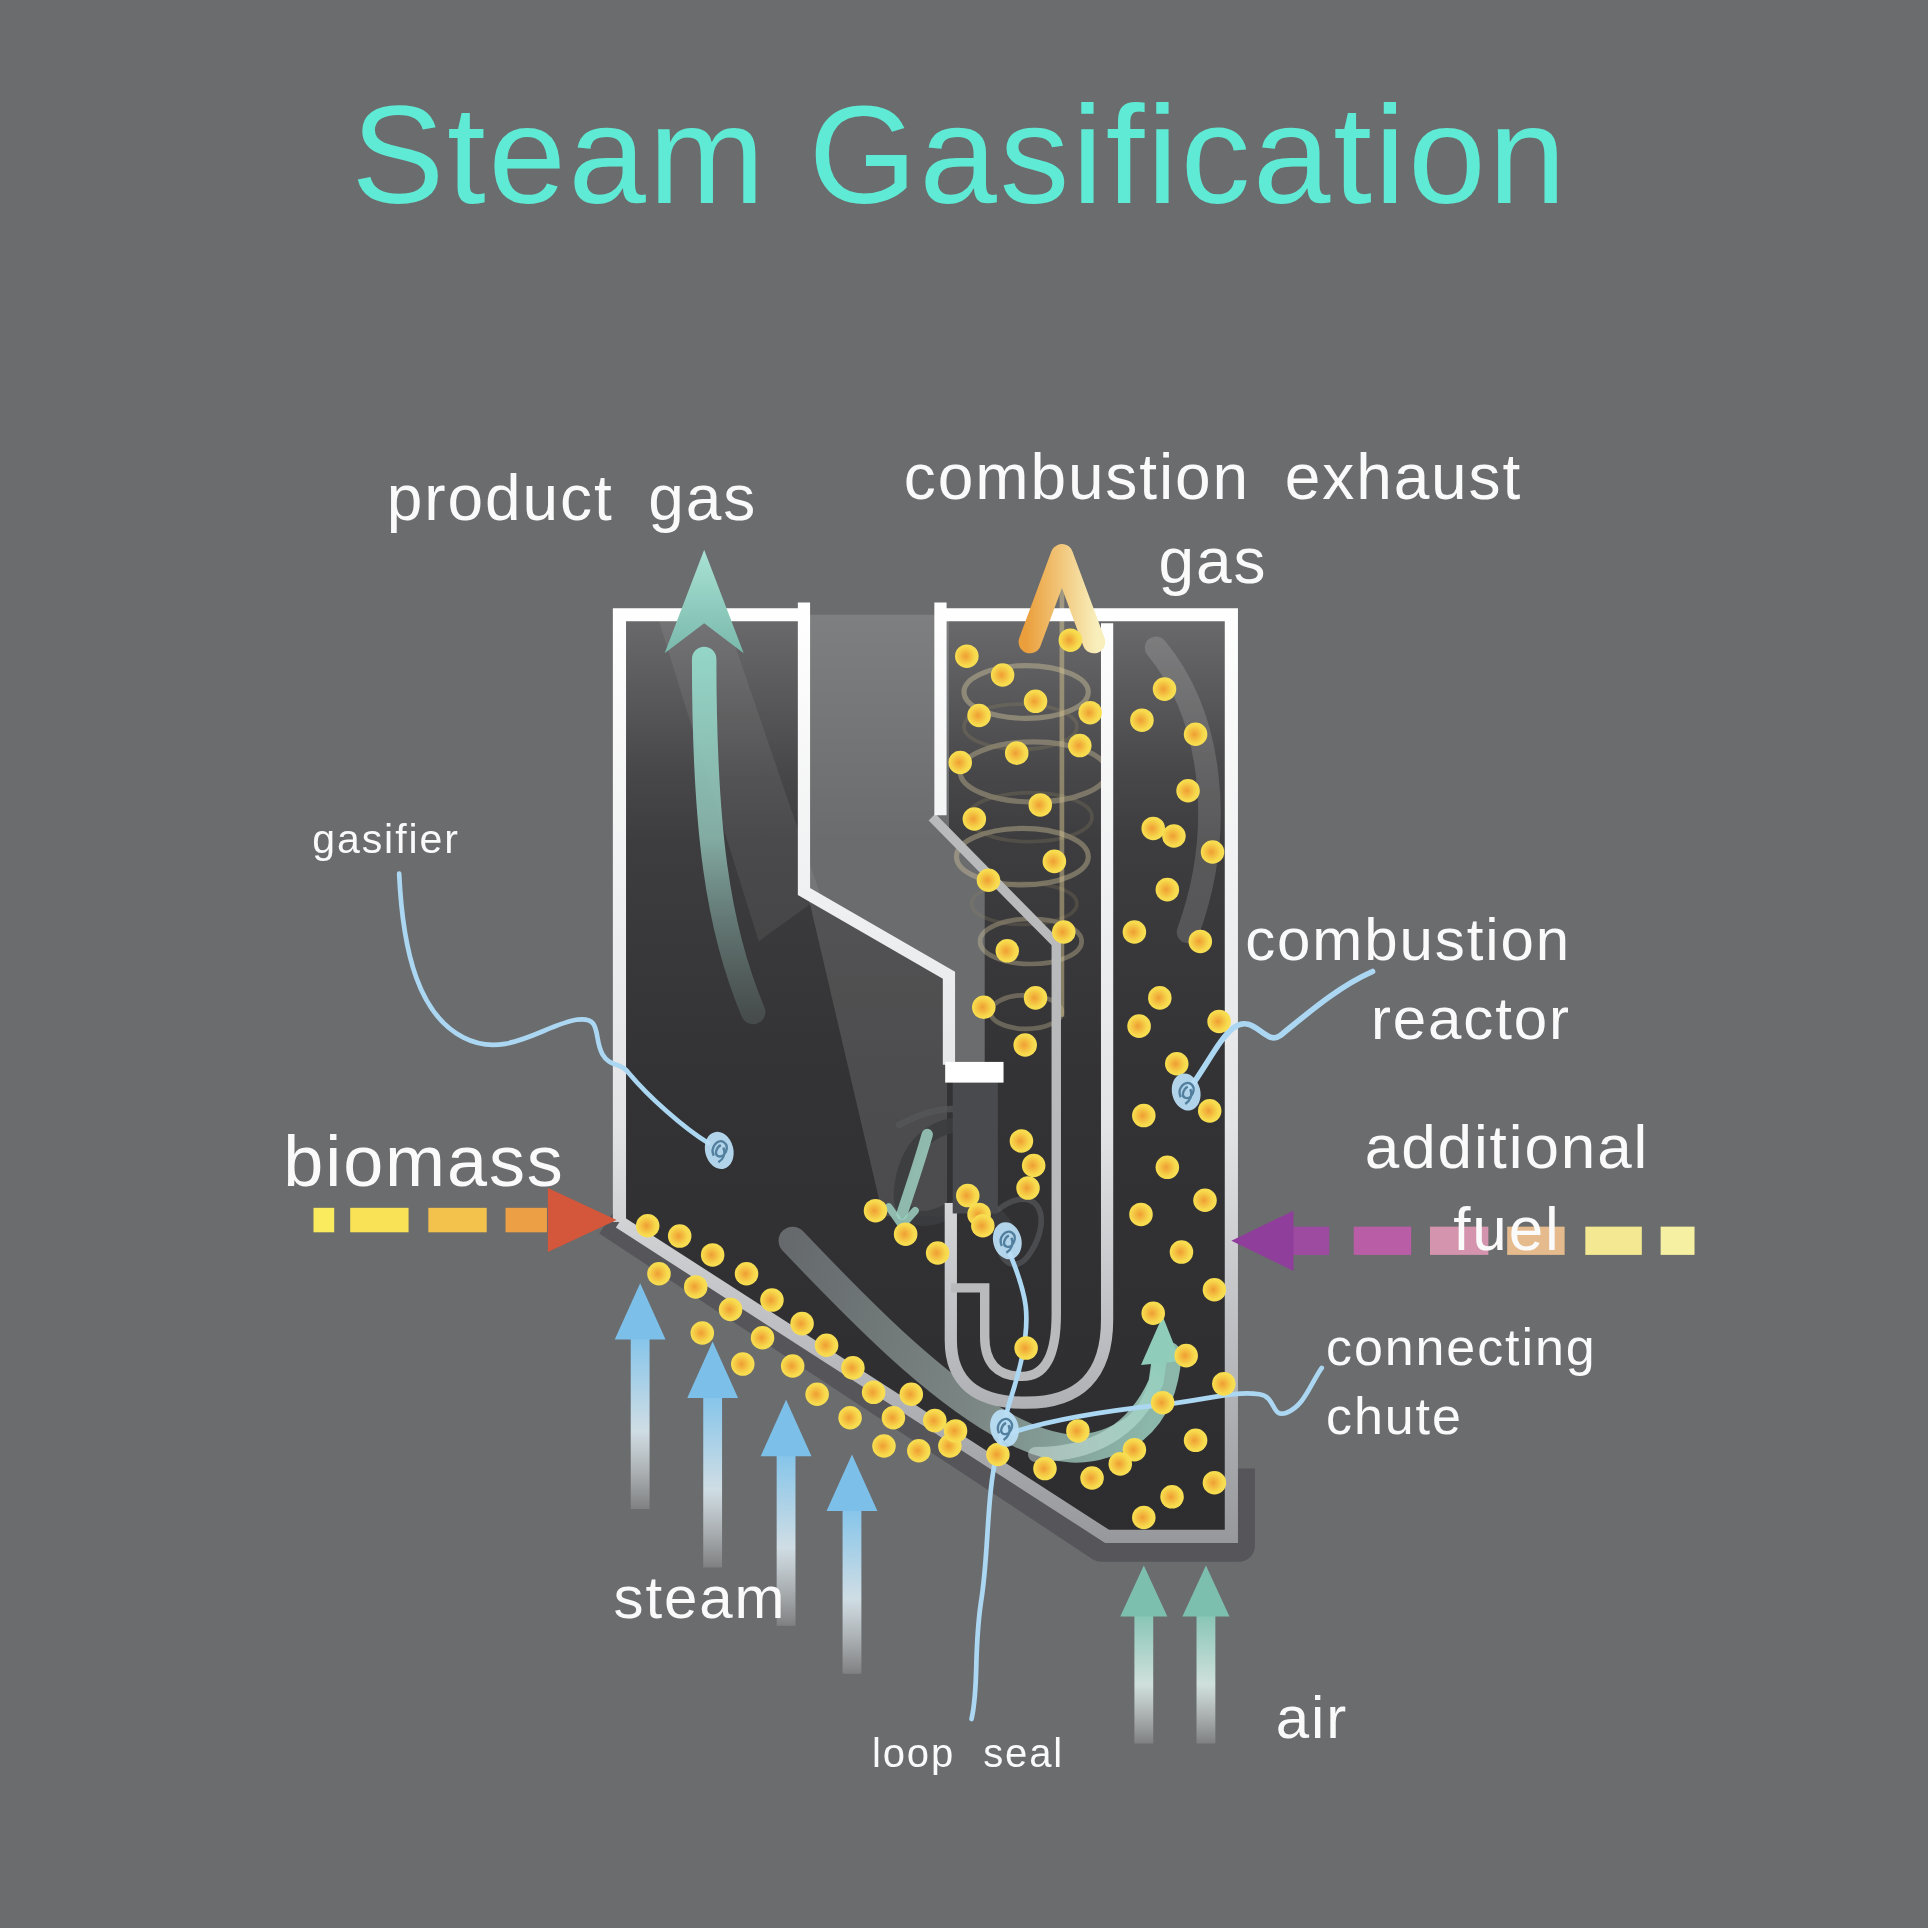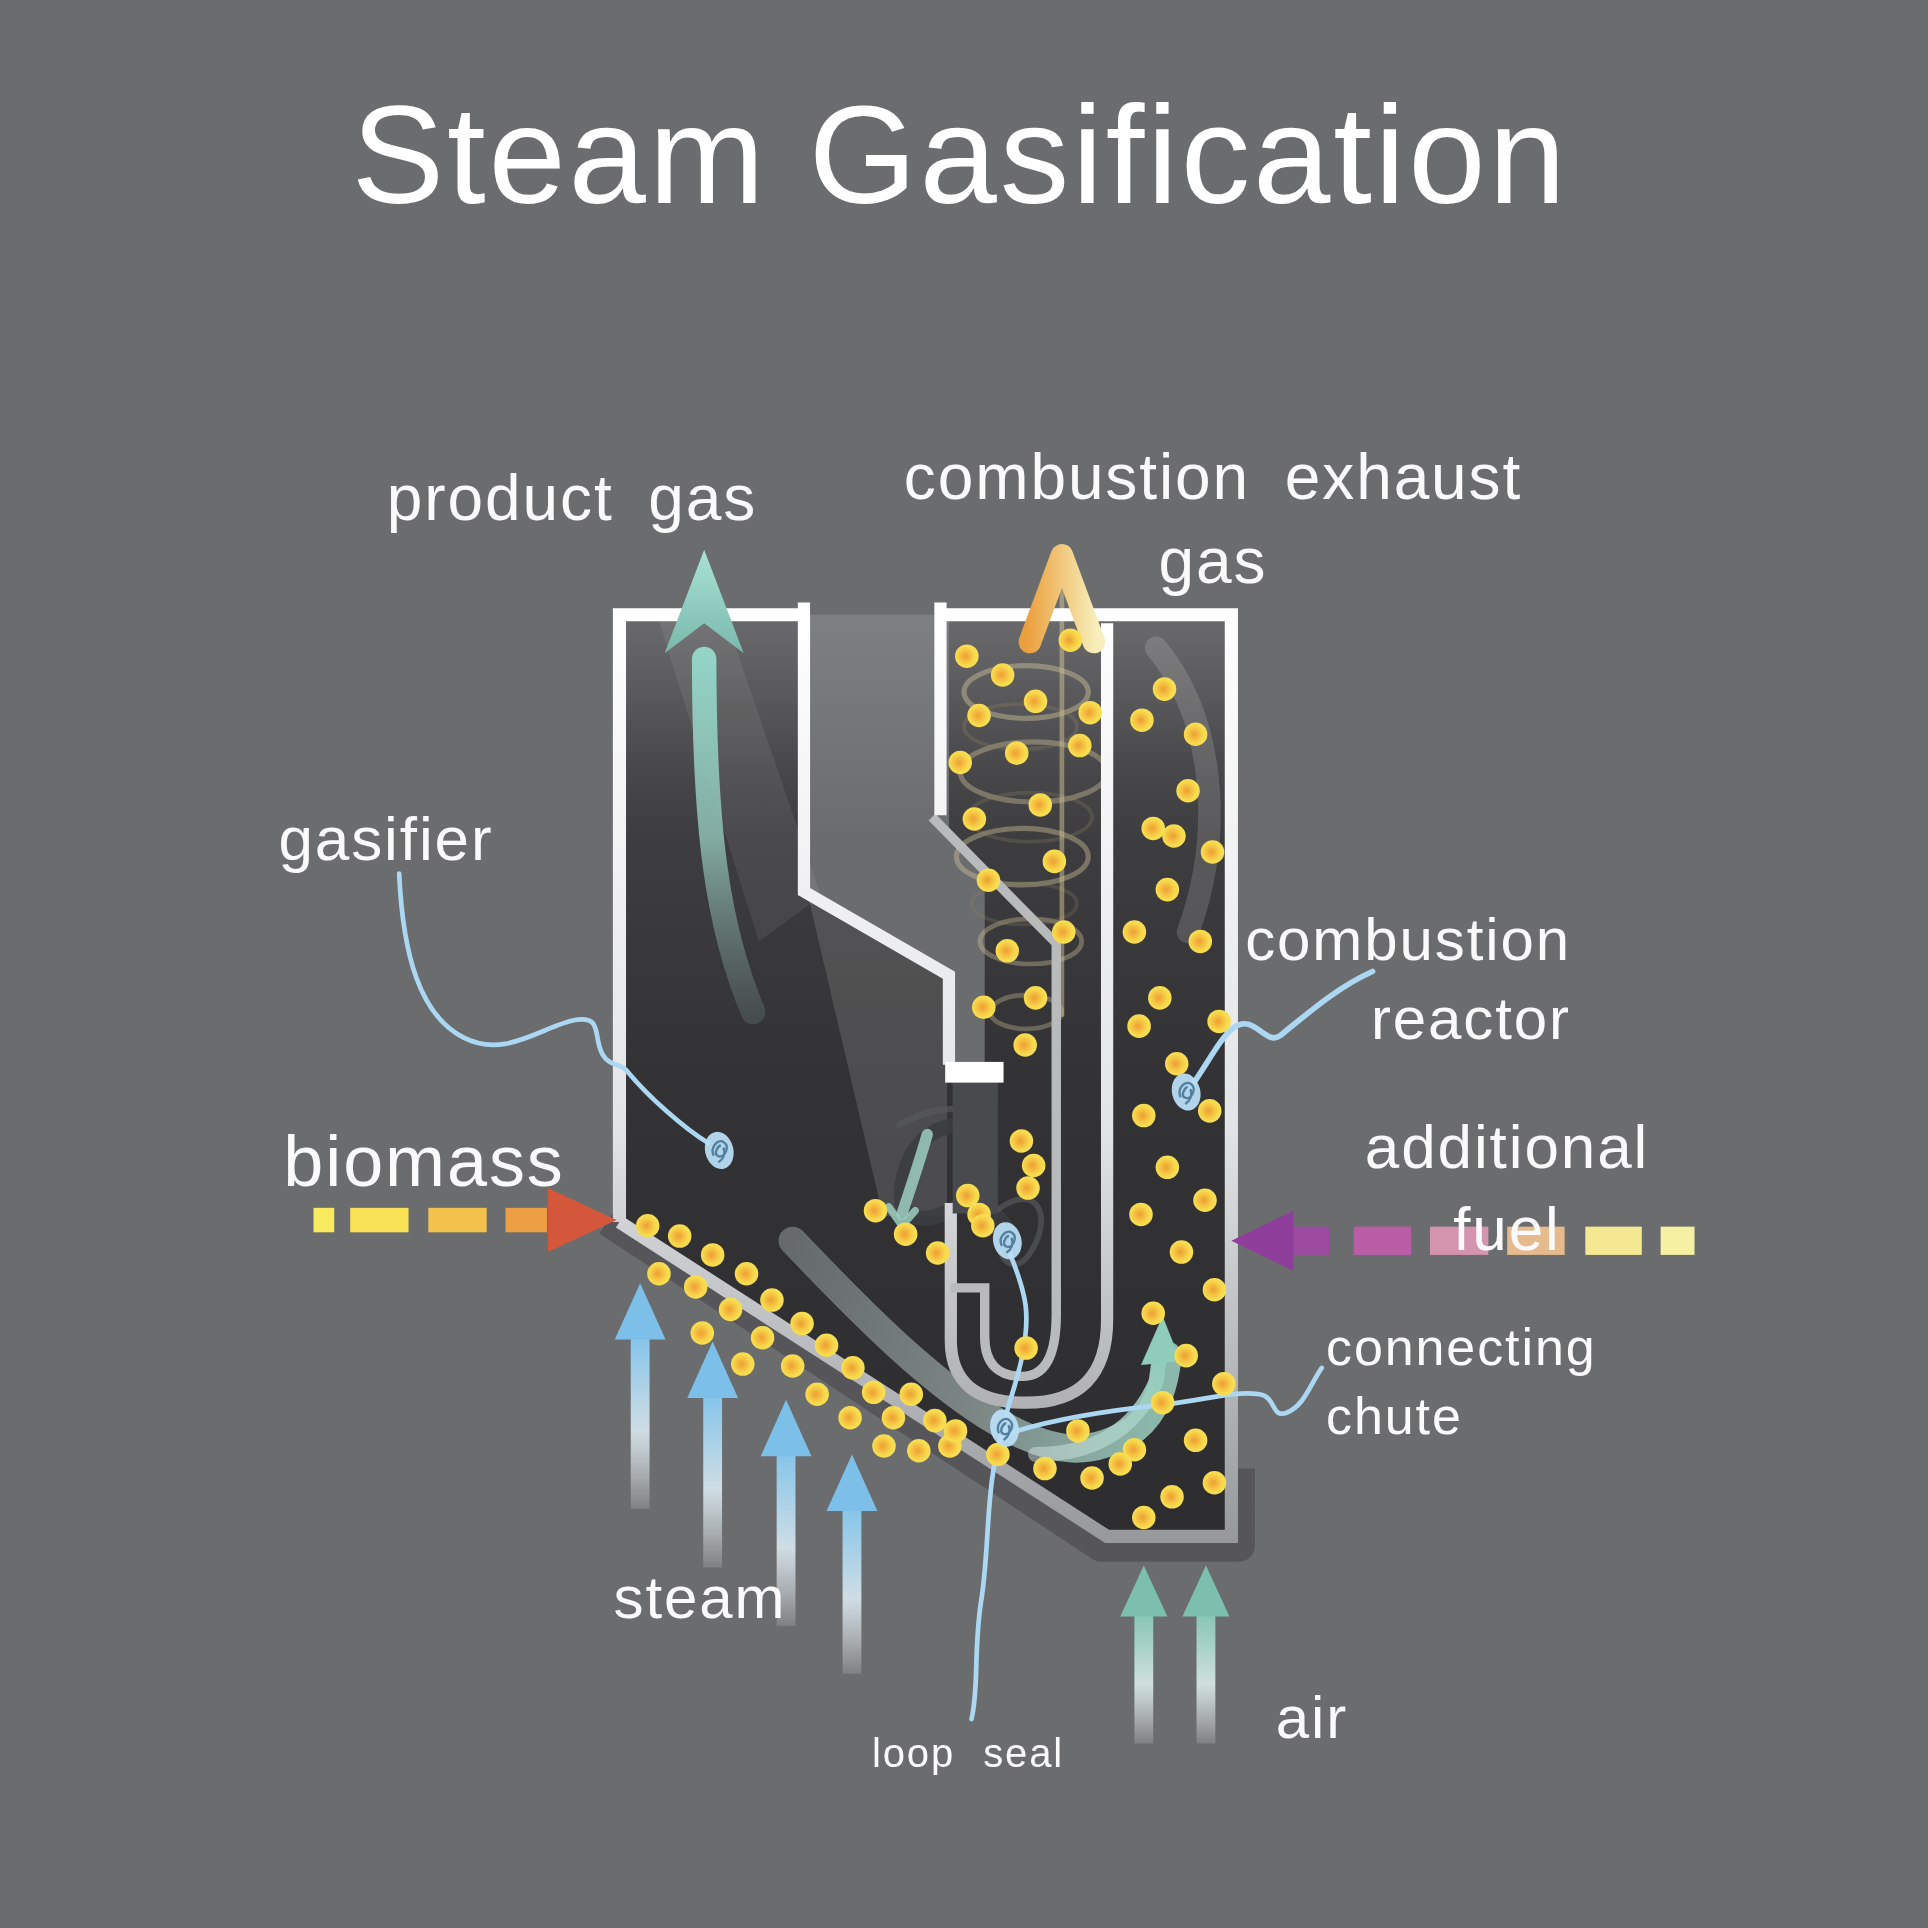--- a/index.html
+++ b/index.html
@@ -4,21 +4,21 @@
 <style>
   html,body{margin:0;padding:0;background:#6b6c6e;}
   #stage{position:relative;width:1928px;height:1928px;background:#6b6c6e;overflow:hidden;
          font-family:"Liberation Sans", sans-serif;}
   #art{position:absolute;left:0;top:0;width:100%;height:100%;}
   .lbl{position:absolute;color:#fafafa;font-weight:300;letter-spacing:1.9px;word-spacing:15px;
        white-space:pre-line;line-height:1.32;text-align:center;}
   .lbl.center{transform:translate(-50%,-50%);}
   .lbl.right{transform:translate(-100%,-50%);text-align:right;}
   .lbl.left{transform:translate(0,-50%);text-align:left;}
-  #title{position:absolute;transform:translate(-50%,-50%);color:#ffffff;font-weight:400;
+  #title{position:absolute;transform:translate(-50%,-50%);color:#5eead4;font-weight:400;
          letter-spacing:2.8px;white-space:nowrap;}
 </style>
 </head>
 <body>
 
 <div id="stage">
   <svg id="art" viewBox="0 0 2048 2048">
     <defs>
       <linearGradient id="gVessel" x1="0" y1="640" x2="0" y2="1640" gradientUnits="userSpaceOnUse">
         <stop offset="0" stop-color="#565658"></stop>
@@ -250,21 +250,21 @@
         <g transform="translate(1067,1517) rotate(-14)">
           <ellipse cx="0" cy="0" rx="15" ry="20" fill="#b8ddf4" opacity="0.95"></ellipse>
           <path d="M-7,4 C-9,-6 2,-13 7,-7 C12,-1 4,9 -2,6 C-7,3 -2,-4 3,-5 M-4,12 C2,10 6,5 5,-2" stroke="#53809f" stroke-width="2.5" fill="none"></path>
         </g>
       </g>
   </svg>
   <div id="title" style="left: 960px; top: 155px; font-size: 139px;">Steam Gasification</div>
   <div id="labels">
       <div class="lbl center" style="left: 572px; top: 498px; font-size: 64px;">product gas</div>
       <div class="lbl center" style="left: 1213px; top: 519px; font-size: 64px;">combustion exhaust gas</div>
-      <div class="lbl center" style="left: 386px; top: 839px; font-size: 62px;">gasifier</div>
+      <div class="lbl center" style="left: 386px; top: 839px; font-size: 41px;">gasifier</div>
       <div class="lbl center" style="left: 424px; top: 1162px; font-size: 72px;">biomass</div>
       <div class="lbl right" style="left: 1571px; top: 979px; font-size: 60px;">combustion
 reactor</div>
       <div class="lbl center" style="left: 1507px; top: 1188px; font-size: 62px;">additional fuel</div>
       <div class="lbl left" style="left: 1326px; top: 1382px; font-size: 52px;">connecting
 chute</div>
       <div class="lbl center" style="left: 700px; top: 1598px; font-size: 60px;">steam</div>
       <div class="lbl center" style="left: 968px; top: 1753px; font-size: 40px;">loop seal</div>
       <div class="lbl center" style="left: 1312px; top: 1718px; font-size: 60px;">air</div>
     </div>

